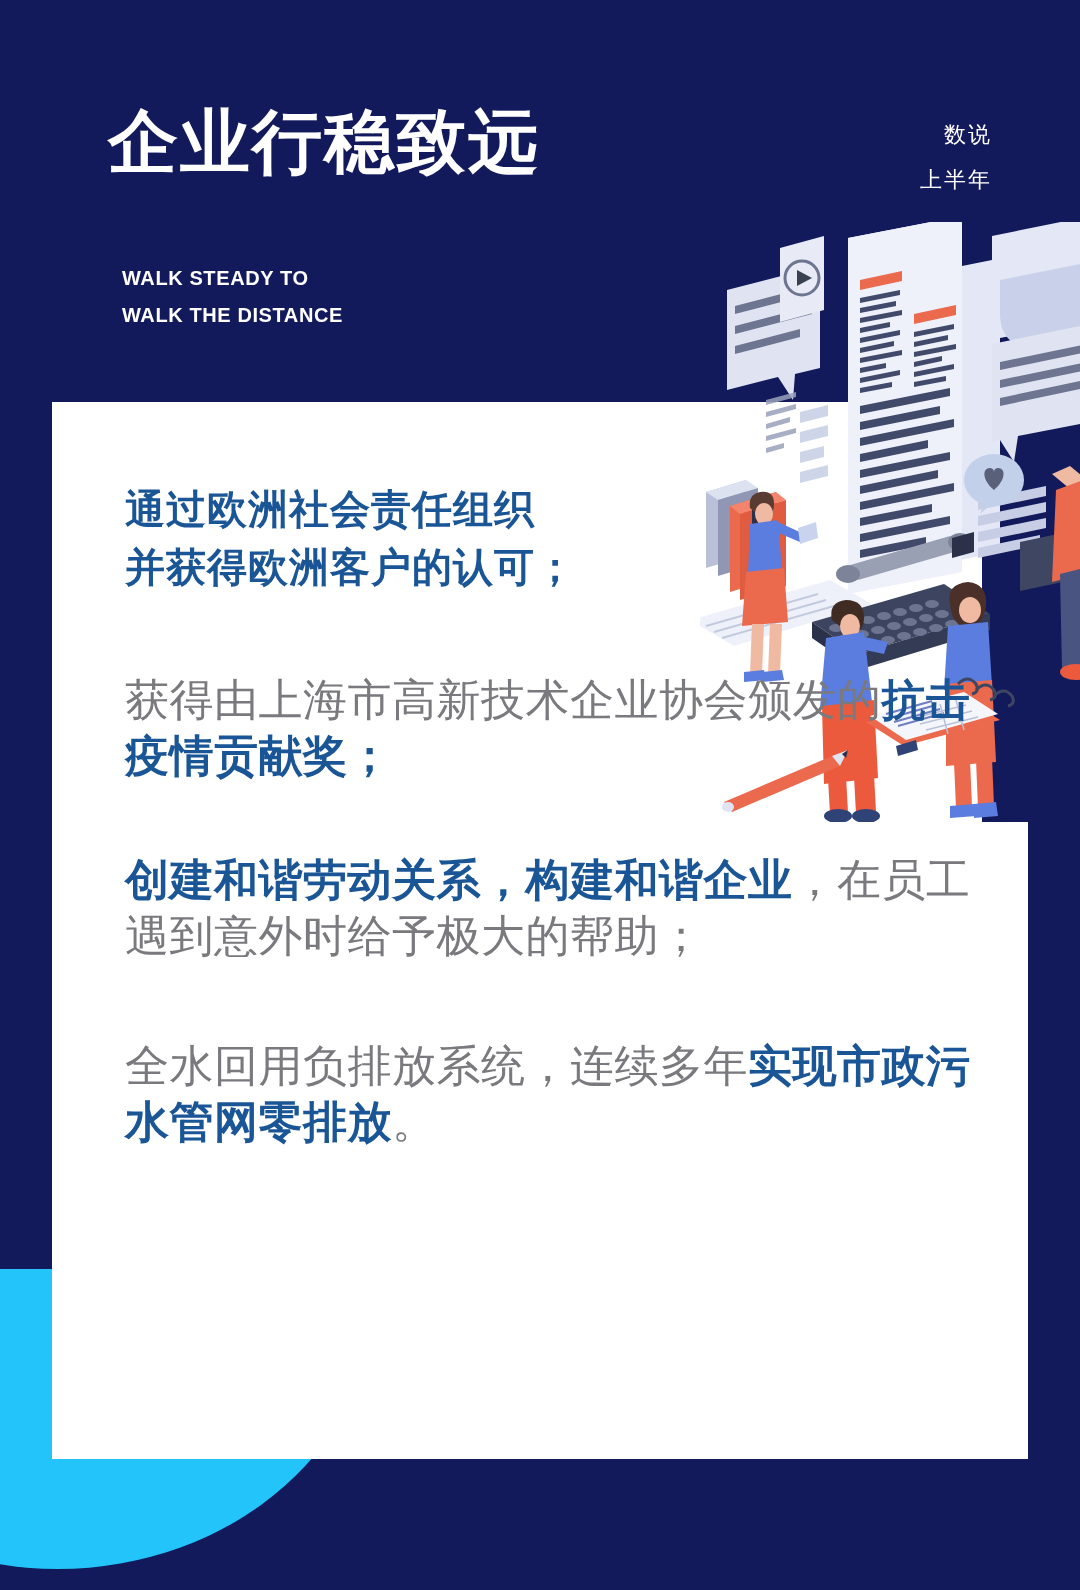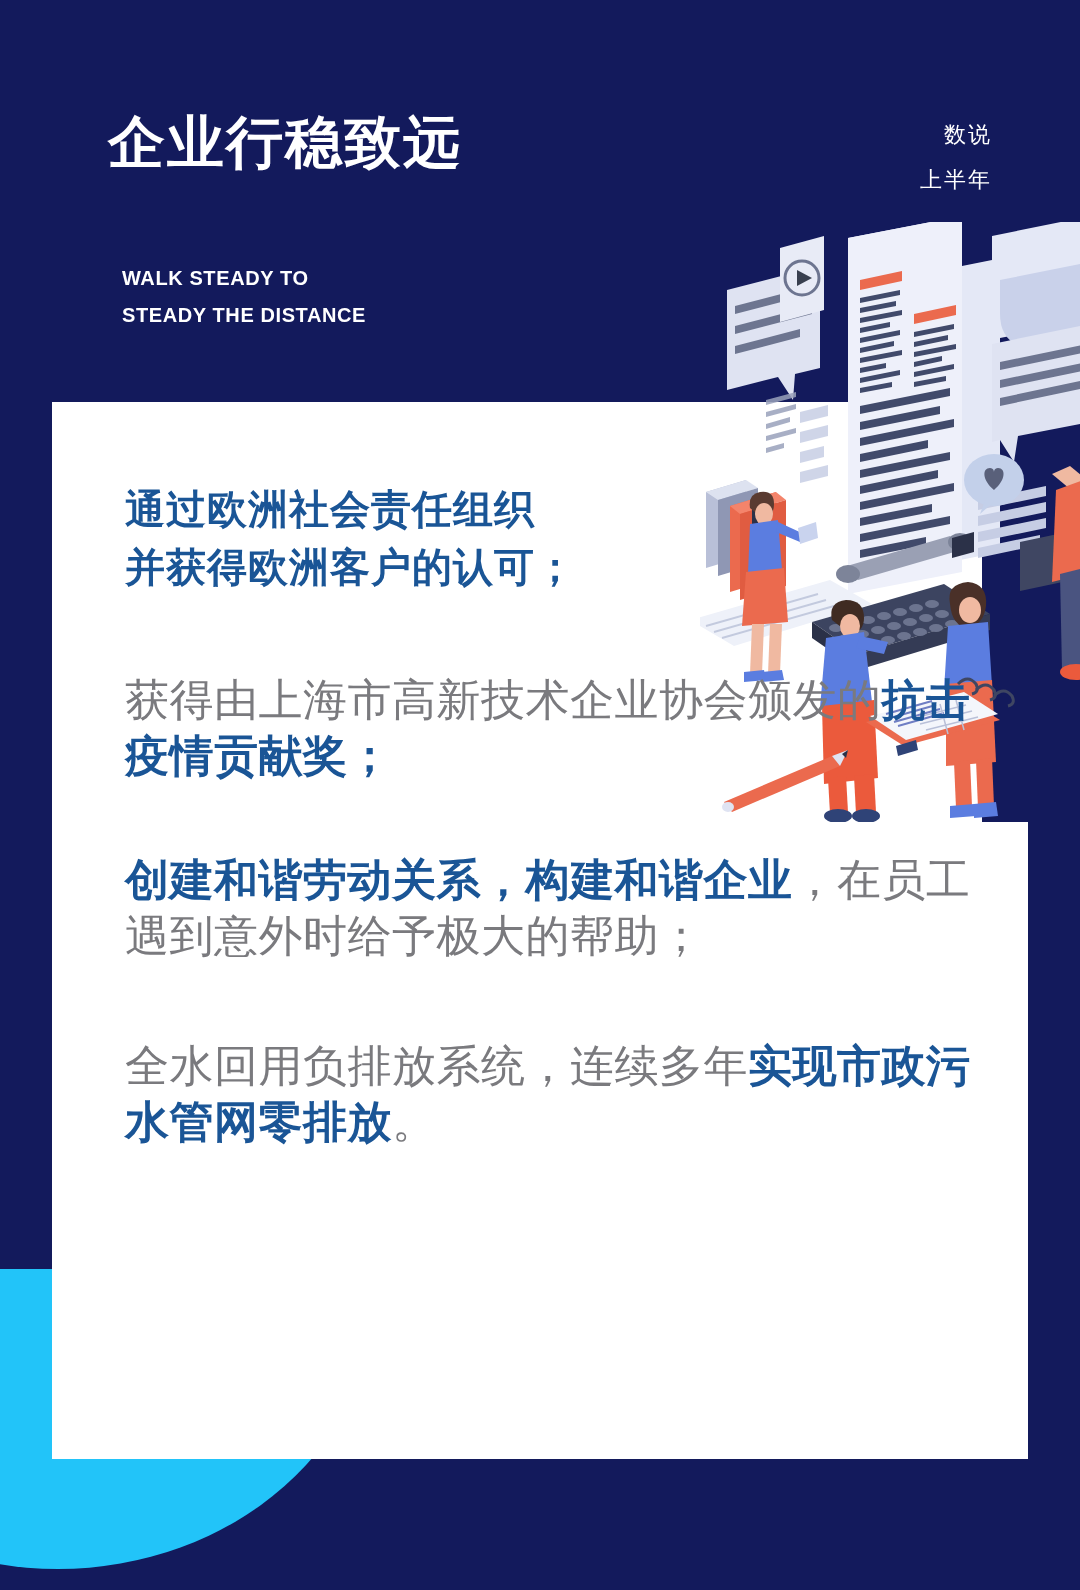--- a/index.html
+++ b/index.html
@@ -17,21 +17,21 @@
     width:640px;height:300px;
     background:#22c4f9;
     border-radius:0 0 340px 340px / 0 0 300px 300px;
     z-index:1;
   }
 
   
   .header{position:absolute;left:0;top:0;width:1080px;height:402px;z-index:5;}
   .title-cn{
     position:absolute;left:108px;top:99px;
-    font-size:57px;line-height:86px;font-weight:bold;color:#ffffff;
+    font-size:70px;line-height:86px;font-weight:bold;color:#ffffff;
     letter-spacing:2px;white-space:nowrap;
   }
   .subtitle{
     position:absolute;left:122px;top:260px;
     font-size:20px;line-height:37px;font-weight:bold;color:#ffffff;
     letter-spacing:.6px;
   }
   .corner-tag{
     position:absolute;right:88px;top:112px;
     text-align:right;color:#ffffff;font-size:22px;line-height:45px;
@@ -73,21 +73,21 @@
 <body>
 
 <div class="poster">
 
   <div class="cyan-blob"></div>
 
   <div class="header">
     <div class="title-cn">企业行稳致远</div>
     <div class="subtitle">
       <div>WALK STEADY TO</div>
-      <div>STEADY THE DISTANCE</div>
+      <div>WALK THE DISTANCE</div>
     </div>
     <div class="corner-tag">
       <div>数说</div>
       <div>上半年</div>
     </div>
   </div>
 
   <div class="card"></div>
 
   <div class="illus">

